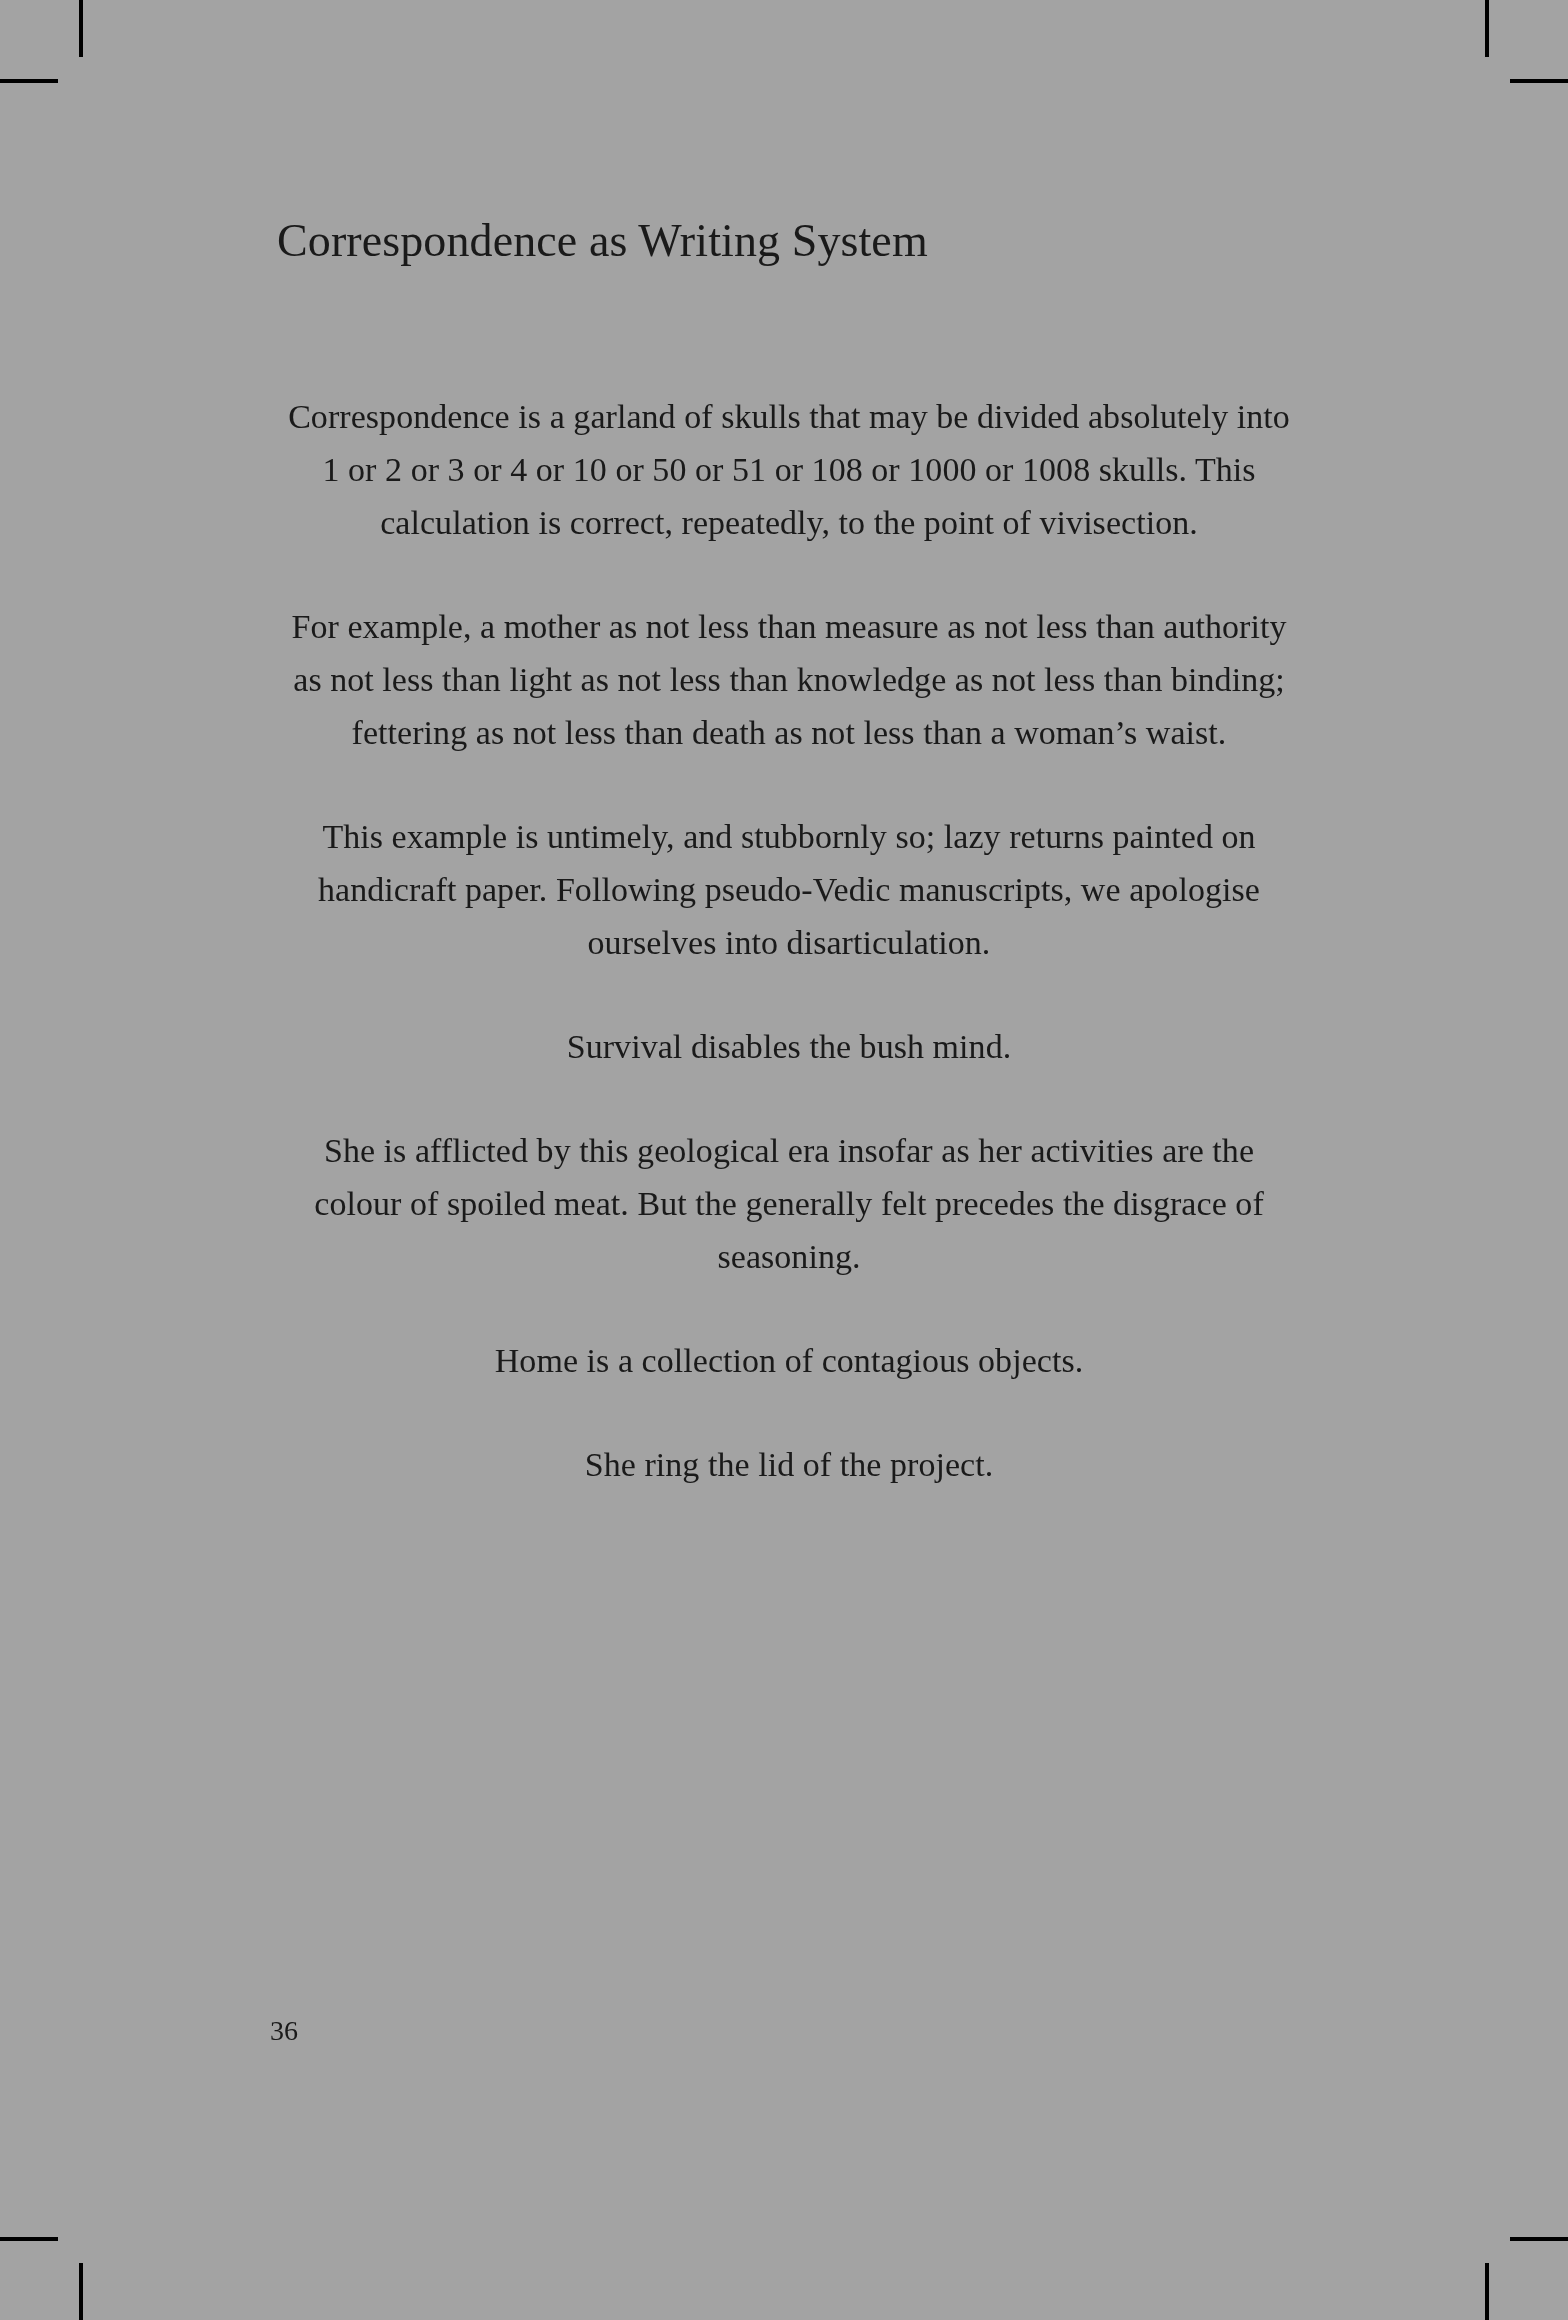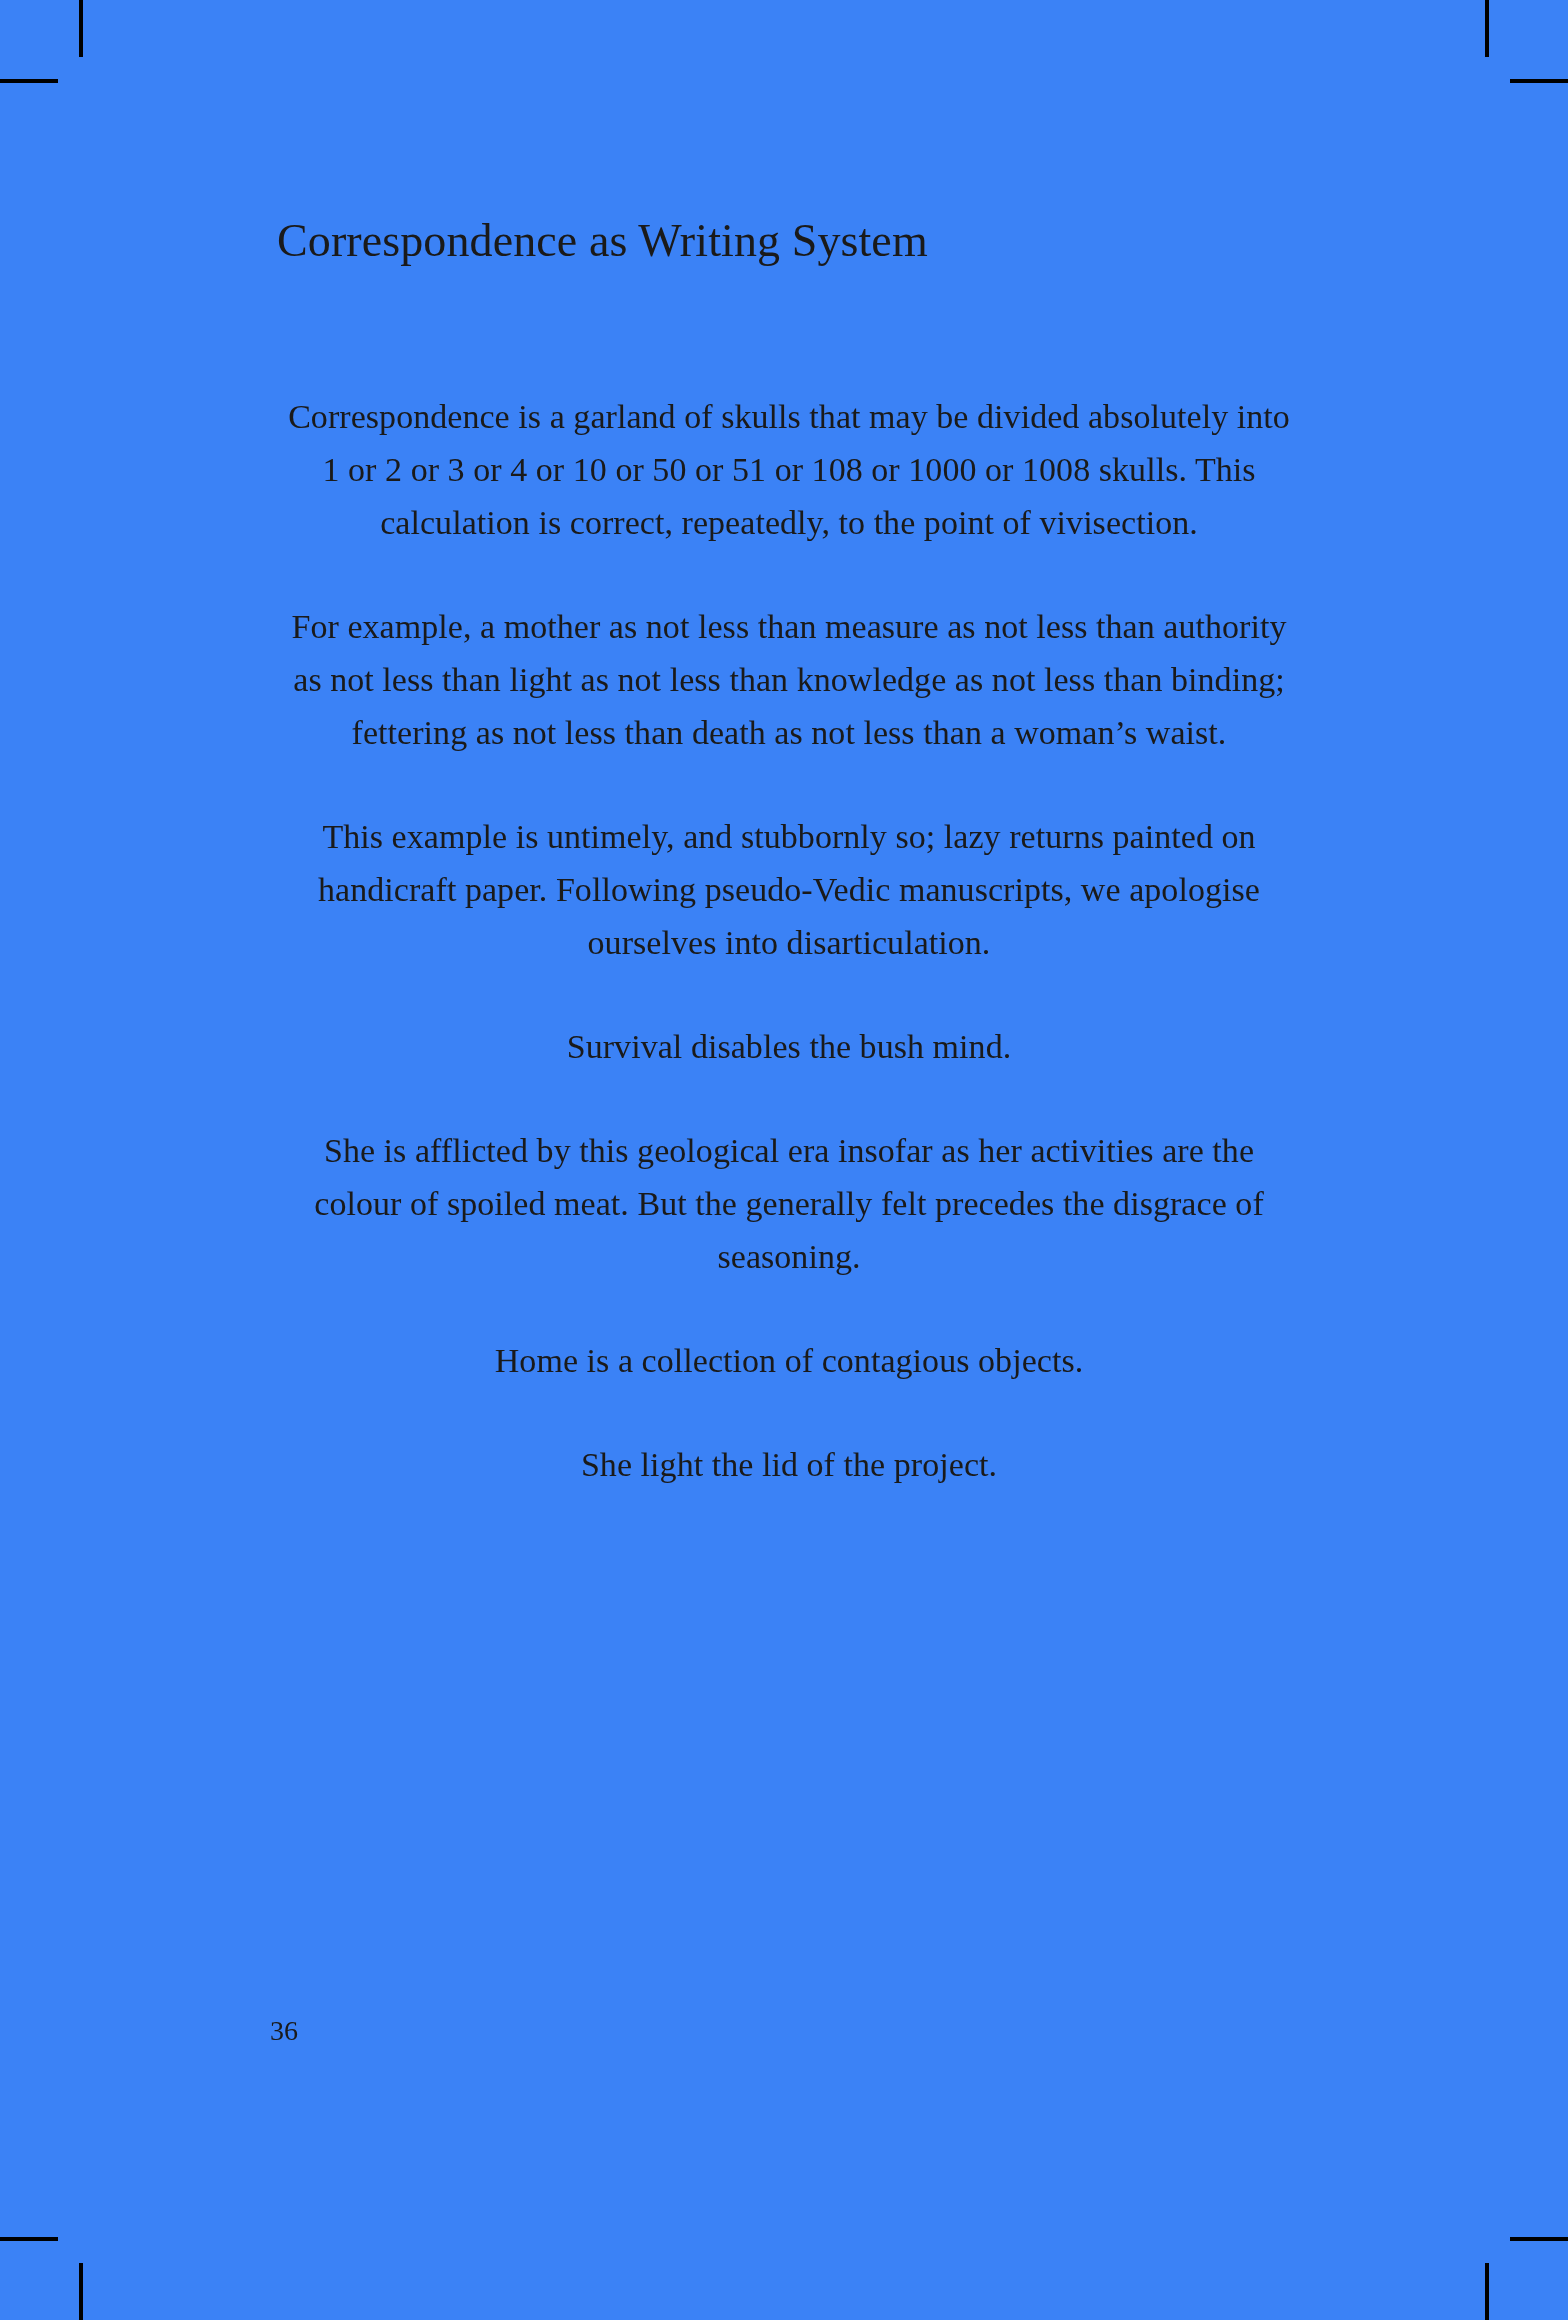--- a/index.html
+++ b/index.html
@@ -6,21 +6,21 @@
   html, body {
     margin: 0;
     padding: 0;
     background: #ffffff;
   }
 
   .page {
     position: relative;
     width: 1568px;
     height: 2320px;
-    background: #3b82f6;
+    background: #a3a3a3;
     overflow: hidden;
     font-family: "Liberation Serif", "DejaVu Serif", serif;
     color: #1a1a1a;
     -webkit-font-smoothing: antialiased;
   }
 
   
   .crop {
     position: absolute;
     background: #000000;
@@ -105,21 +105,21 @@
 
     <h1 class="doc-title">Correspondence as Writing System</h1>
 
     <div class="body-copy">
       <p class="para">Correspondence is a garland of skulls that may be divided absolutely into 1 or 2 or 3 or 4 or 10 or 50 or 51 or 108 or 1000 or 1008 skulls. This calculation is correct, repeatedly, to the point of vivisection.</p>
       <p class="para">For example, a mother as not less than measure as not less than authority as not less than light as not less than knowledge as not less than binding; fettering as not less than death as not less than a woman’s waist.</p>
       <p class="para">This example is untimely, and stubbornly so; lazy returns painted on handicraft paper. Following pseudo-Vedic manuscripts, we apologise ourselves into disarticulation.</p>
       <p class="para">Survival disables the bush mind.</p>
       <p class="para">She is afflicted by this geological era insofar as her activities are the colour of spoiled meat. But the generally felt precedes the disgrace of seasoning.</p>
       <p class="para">Home is a collection of contagious objects.</p>
-      <p class="para">She light the lid of the project.</p>
+      <p class="para">She ring the lid of the project.</p>
     </div>
 
   </div>
 
   <div class="folio">36</div>
 
 </div>
 
 
 </body></html>

